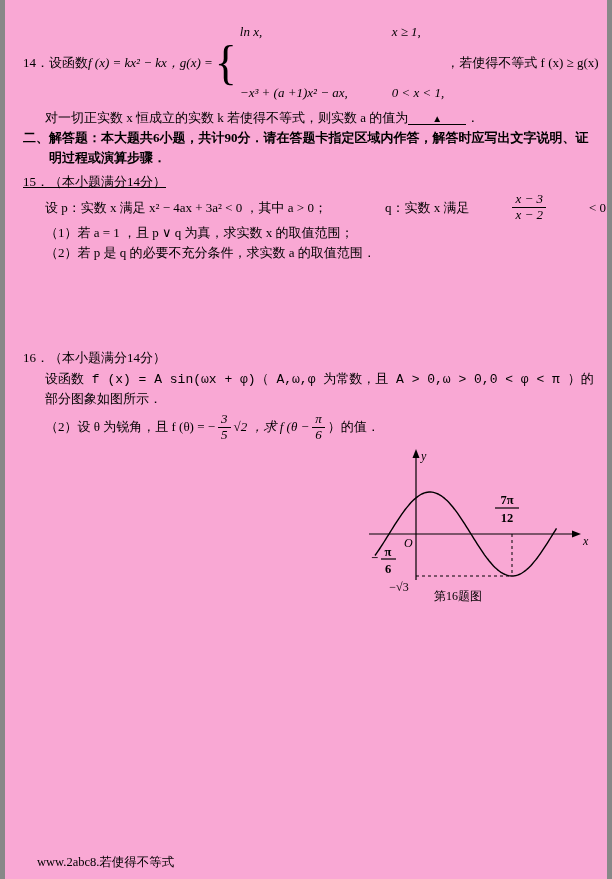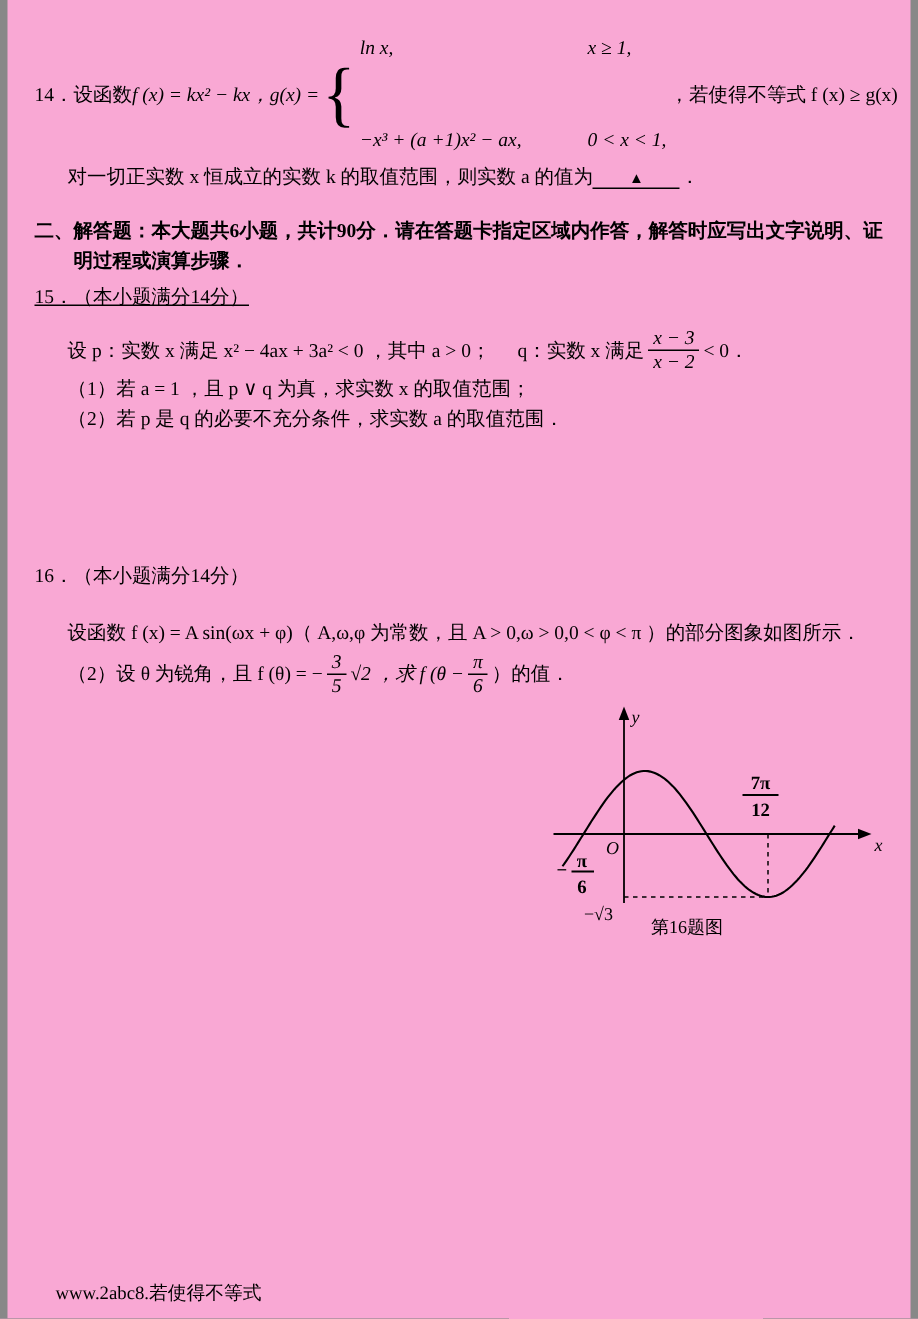--- a/index.html
+++ b/index.html
@@ -13,21 +13,21 @@
   
   .frac{display:inline-flex;flex-direction:column;align-items:center;vertical-align:middle;
         line-height:1.15;margin:0 3px;font-style:italic;}
   .frac .num{display:block;border-bottom:1px solid #000;padding:0 3px;}
   .frac .den{display:block;padding:0 3px;}
   
   .pw{display:inline-flex;align-items:center;vertical-align:middle;margin:0 2px;}
   .brace{font-size:46px;font-weight:300;line-height:0.9;transform:scaleY(1.05);margin-right:3px;}
   .pw-rows{display:grid;grid-template-columns:auto auto;column-gap:30px;row-gap:3px;
            font-style:italic;line-height:1.3;gap:44px;}
-  .section-head{font-weight:bold;margin-top:16px;padding-left:26px;text-indent:-26px;line-height:1.55;}
+  .section-head{font-weight:bold;padding-left:26px;text-indent:-26px;line-height:1.55;}
   .blank{display:inline-block;width:58px;border-bottom:1px solid #000;text-align:center;
          font-size:10px;line-height:1.1;vertical-align:baseline;}
   .p16-block{margin-top:84px;}
   
   .graph{margin:4px 0 0 338px;width:236px;height:164px;position:relative;}
   svg text{font-family:"Liberation Serif","DejaVu Serif",serif;font-size:12px;}
   svg .it{font-style:italic;}
   svg .gbold{font-weight:bold;font-size:12.5px;}
   svg .cap{font-size:12px;}
   .footer{position:absolute;left:32px;top:853px;font-size:12.5px;}
@@ -48,40 +48,40 @@
         <span class="pw-rows">
           <span>ln x,</span>
           <span>x ≥ 1,</span>
           <span>−x³ + (a +1)x² − ax,</span>
           <span>0 &lt; x &lt; 1,</span>
         </span>
       </span>
       <span>，若使得不等式 f (x) ≥ g(x)</span>
     </div>
     <div class="indent" style="margin-top:6px;">
-      <span>对一切正实数 x 恒成立的实数 k 的取值范围，则实数 a 的值为</span><span class="blank"><span>▲</span></span><span>．</span>
+      <span>对一切正实数 x 恒成立的实数 k 若使得不等式，则实数 a 的值为</span><span class="blank"><span>▲</span></span><span>．</span>
     </div>
 
     <div class="section-head">二、解答题：本大题共6小题，共计90分．请在答题卡指定区域内作答，解答时应写出文字说明、证明过程或演算步骤．</div>
 
     <div style="margin-top:4px;text-decoration:underline;">15．（本小题满分14分）</div>
-    <div class="row indent" style="margin-top:10px;">
+    <div class="row indent" style="margin-top:0;gap:40px;">
       <span>设 p：实数 x 满足 x² − 4ax + 3a² &lt; 0 ，其中 a &gt; 0；</span>
       <span style="margin-left:18px;">q：实数 x 满足</span>
       <span class="frac">
         <span class="num">x − 3</span>
         <span class="den">x − 2</span>
       </span>
       <span>&lt; 0．</span>
     </div>
     <div class="indent">（1）若 a = 1 ，且 p ∨ q 为真，求实数 x 的取值范围；</div>
     <div class="indent">（2）若 p 是 q 的必要不充分条件，求实数 a 的取值范围．</div>
 
     <div class="p16-block">16．（本小题满分14分）</div>
-    <div class="indent" style="margin-top:18px;max-width:552px;">设函数 f (x) = A sin(ωx + φ)（ A,ω,φ 为常数，且 A &gt; 0,ω &gt; 0,0 &lt; φ &lt; π ）的部分图象如图所示．</div>
+    <div class="indent" style="margin-top:2px;max-width:552px;font-family:Liberation Mono, monospace;">设函数 f (x) = A sin(ωx + φ)（ A,ω,φ 为常数，且 A &gt; 0,ω &gt; 0,0 &lt; φ &lt; π ）的部分图象如图所示．</div>
     <div class="row indent" style="margin-top:2px;">
       <span>（2）设 θ 为锐角，且 f (θ) = −</span>
       <span class="frac">
         <span class="num">3</span>
         <span class="den">5</span>
       </span>
       <span class="math">√2 ，求 f (θ −</span>
       <span class="frac">
         <span class="num">π</span>
         <span class="den">6</span>

